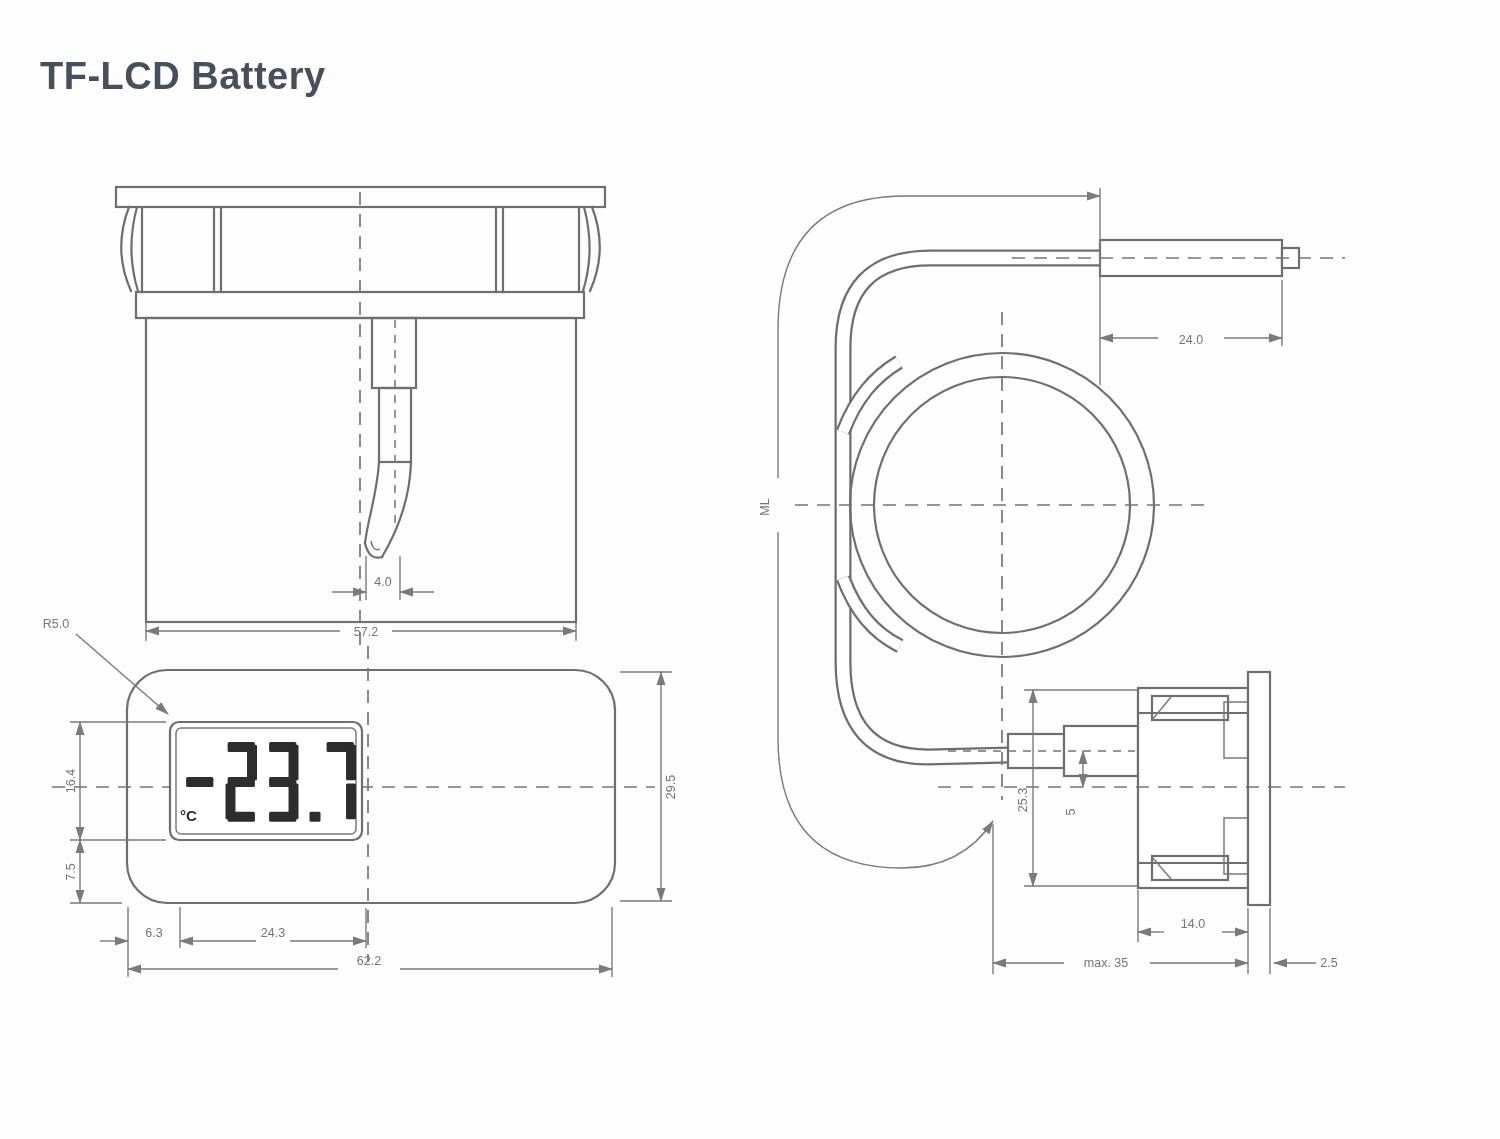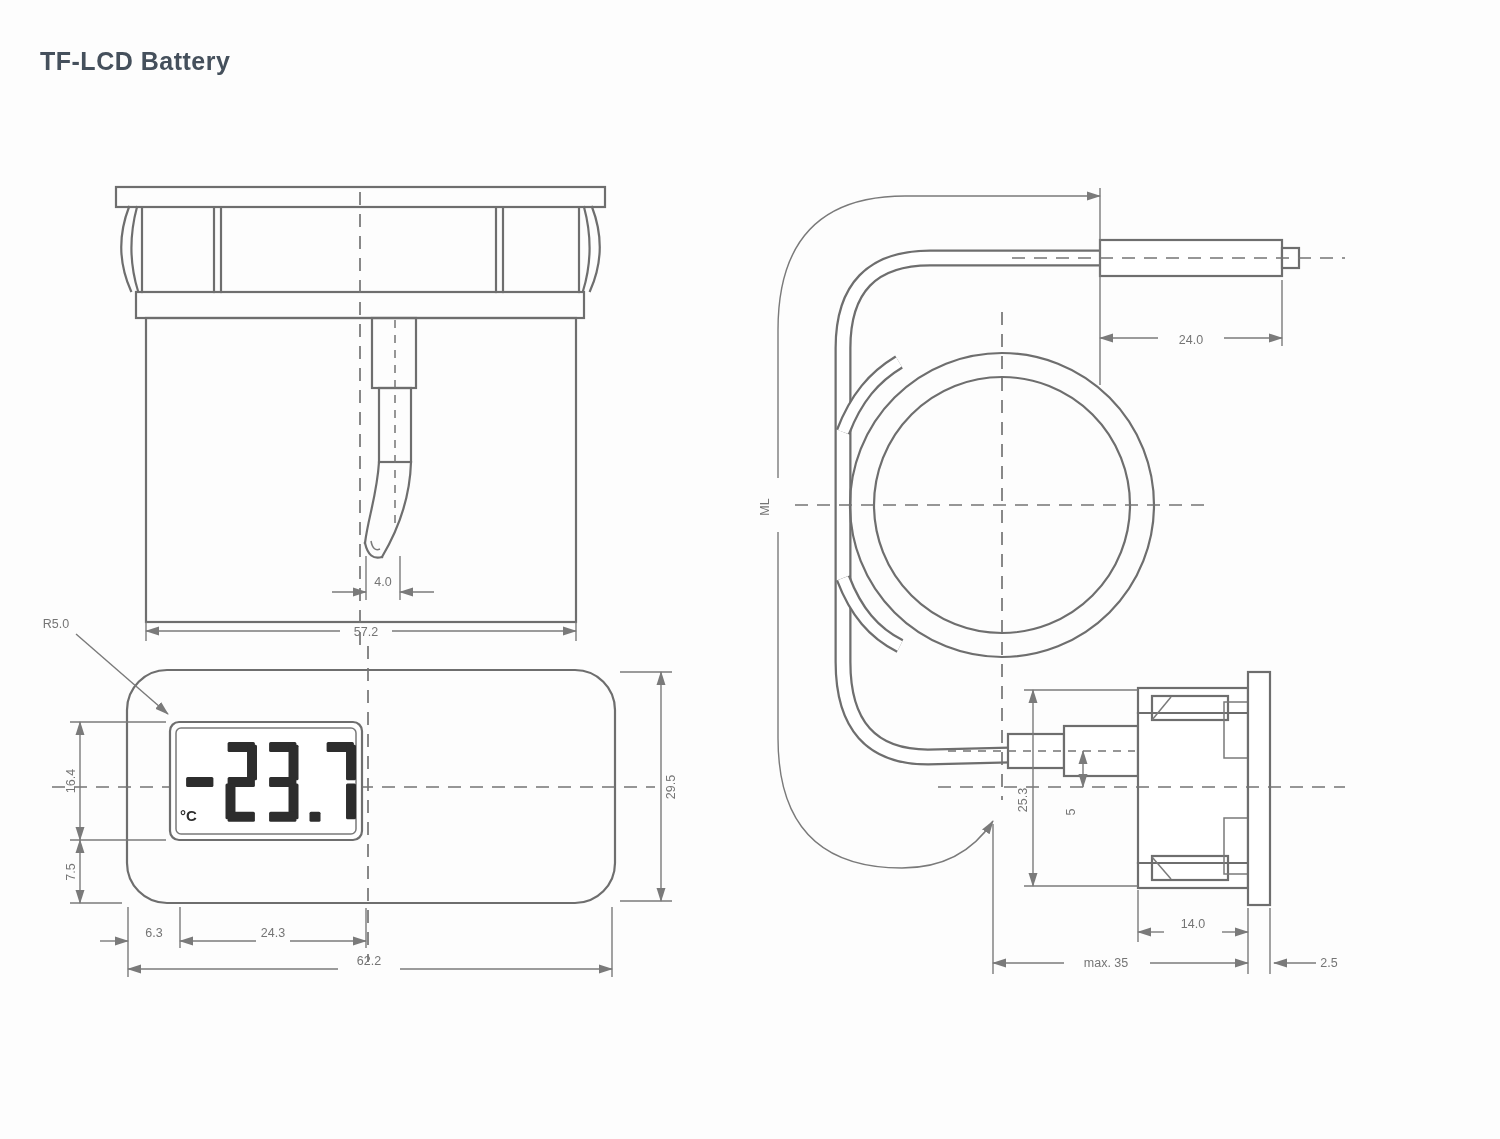--- a/index.html
+++ b/index.html
@@ -1,18 +1,18 @@
 <!DOCTYPE html>
 <html><head>
 <meta charset="utf-8">
 <style>
   html,body{margin:0;padding:0;background:#ffffff;}
   .page{position:relative;width:1500px;height:1139px;background:#fdfdfd;overflow:hidden;
         font-family:"Liberation Sans",sans-serif;}
-  .title{position:absolute;left:40px;top:30px;font-size:25px;font-weight:700;
+  .title{position:absolute;left:40px;top:30px;font-size:38px;font-weight:700;
          color:#45505c;letter-spacing:0.5px;}
   svg text{font-family:"Liberation Sans",sans-serif;}
   .ln   {stroke:#6e6e6e;stroke-width:2.2;fill:none;stroke-linecap:square;}
   .lnw  {stroke:#6e6e6e;stroke-width:2.2;fill:#ffffff;}
   .thin {stroke:#7a7a7a;stroke-width:1.5;fill:none;}
   .cl   {stroke:#747474;stroke-width:1.7;fill:none;stroke-dasharray:13 9;}
   .cls  {stroke:#747474;stroke-width:1.5;fill:none;stroke-dasharray:8 7;}
   .dim  {stroke:#7a7a7a;stroke-width:1.4;fill:none;}
   .dimtxt{fill:#757575;font-size:12.5px;}
   .tube-o{stroke:#6e6e6e;stroke-width:17;fill:none;stroke-linecap:butt;}

